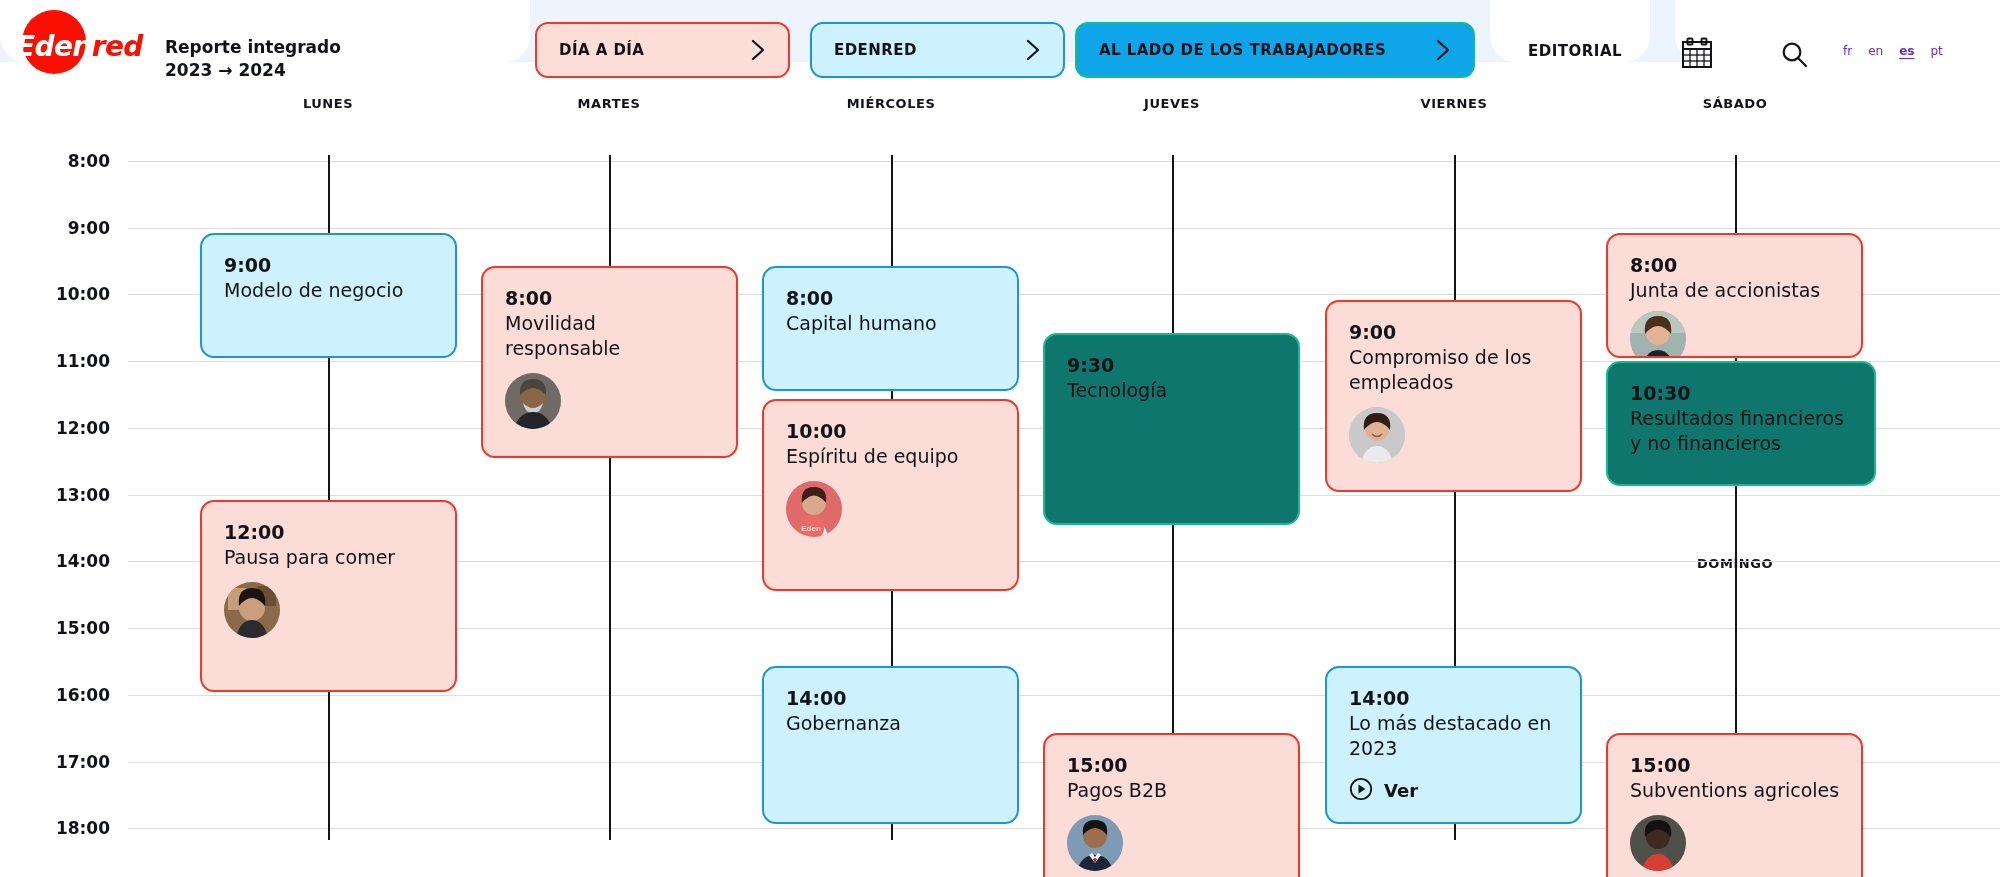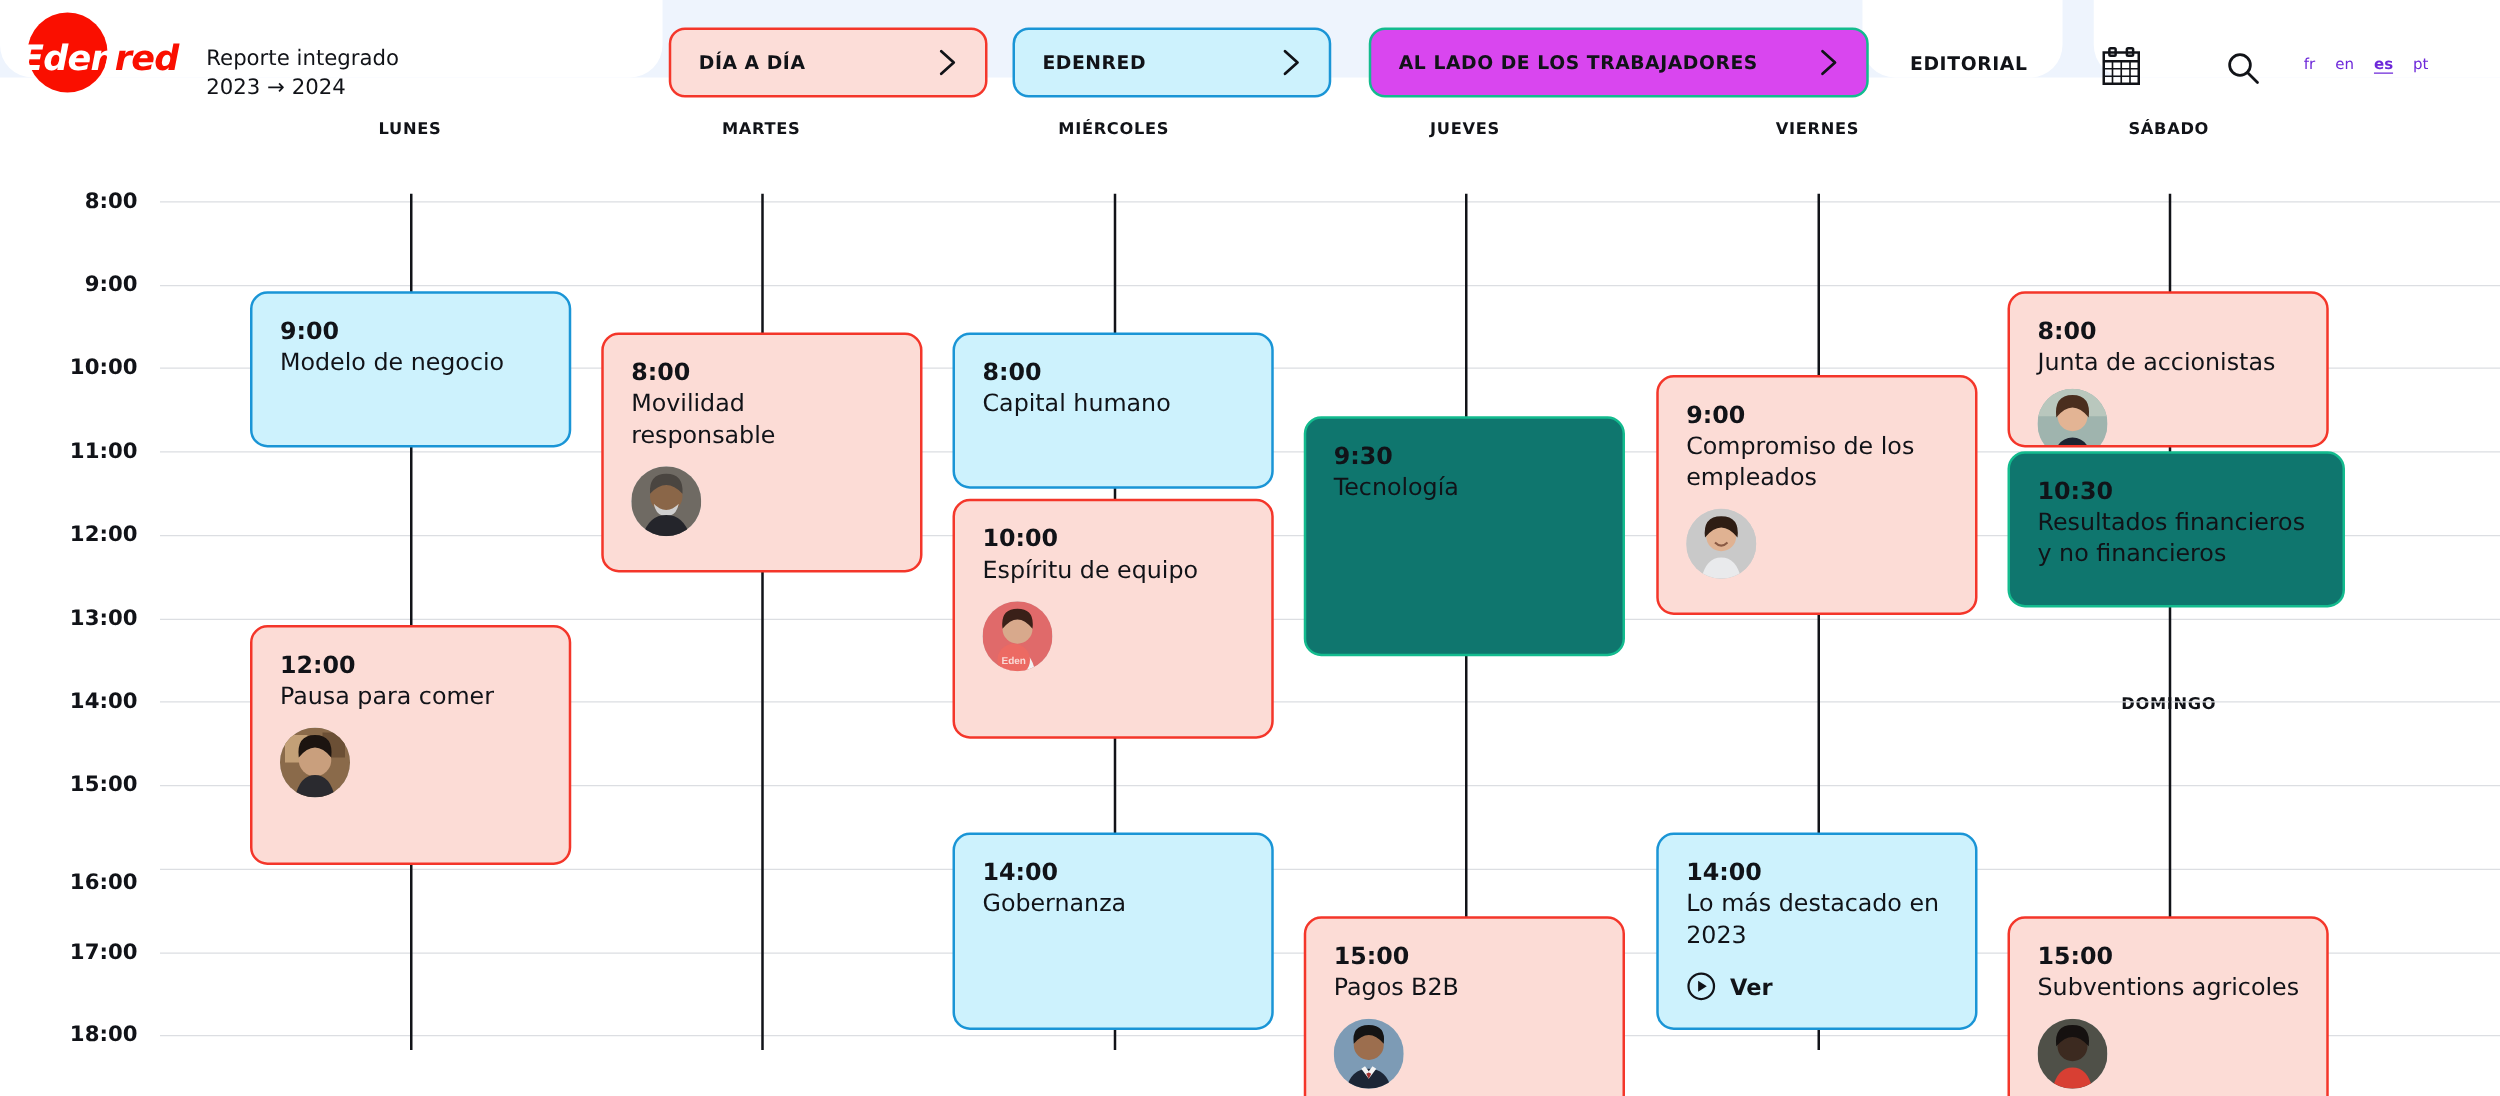--- a/index.html
+++ b/index.html
@@ -33,37 +33,37 @@
     position: absolute; left: 6px; top: 22px; width: 126px;
     font-size: 28px; font-weight: 800; color: #fa0f00;
     letter-spacing: -0.6px; font-style: italic;
     text-shadow: 1px 0 0 #fff, -1px 0 0 #fff, 0 1px 0 #fff, 0 -1px 0 #fff,
                  2px 0 0 #fff, -2px 0 0 #fff;
   }
   .logo-text span.inv { color: #ffffff; text-shadow: none; }
 
   .report-title {
     position: absolute; left: 165px; top: 36px;
-    font-size: 17px; line-height: 1.35; color: #111318; font-weight: 400;
+    font-size: 17px; line-height: 1.35; color: #111318; font-weight: 700;
     white-space: pre-line;
   }
 
   .navbtn {
     position: absolute; top: 22px; height: 56px;
     border-radius: 13px; display: flex; align-items: center;
     padding: 0 22px; cursor: pointer;
   }
   .navbtn .lbl {
     font-size: 15px; font-weight: 700; letter-spacing: 0.45px; color: #111318;
     white-space: nowrap;
   }
   .navbtn .chev { margin-left: auto; padding-left: 22px; display: flex; }
   .navbtn.pink  { background: #fcddd8; border: 2px solid #f4362a; }
   .navbtn.blue  { background: #cdf2fd; border: 2px solid #1a95d6; }
-  .navbtn.green { background: #d946ef; border: 2px solid #13bb8e; margin-left: 20px; }
+  .navbtn.green { background: #0ea5e9; border: 2px solid #13bb8e; }
 
   .editorial {
     position: absolute; top: 42px; font-size: 15px; font-weight: 700;
     letter-spacing: 0.5px; color: #111318; cursor: pointer;
   }
   .icon-btn { position: absolute; cursor: pointer; }
 
   .langs { position: absolute; top: 44px; display: flex; gap: 16px; }
   .langs a { font-size: 12px; color: #6d28d9; text-decoration: none; cursor: pointer; }
   .langs a.active { font-weight: 700; text-decoration: underline; text-underline-offset: 3px; }
@@ -206,21 +206,21 @@
     <div class="hline" style="top:728px;"></div>
 
     <div class="tlabel" style="top:61px;">8:00</div>
     <div class="tlabel" style="top:128px;">9:00</div>
     <div class="tlabel" style="top:194px;">10:00</div>
     <div class="tlabel" style="top:261px;">11:00</div>
     <div class="tlabel" style="top:328px;">12:00</div>
     <div class="tlabel" style="top:395px;">13:00</div>
     <div class="tlabel" style="top:461px;">14:00</div>
     <div class="tlabel" style="top:528px;">15:00</div>
-    <div class="tlabel" style="top:595px;margin-top:11px;">16:00</div>
+    <div class="tlabel" style="top:595px;">16:00</div>
     <div class="tlabel" style="top:662px;">17:00</div>
     <div class="tlabel" style="top:728px;">18:00</div>
 
     <div class="vline" style="left:328px;top:55px;height:685px;"></div>
     <div class="vline" style="left:609px;top:55px;height:685px;"></div>
     <div class="vline" style="left:891px;top:55px;height:685px;"></div>
     <div class="vline" style="left:1172px;top:55px;height:685px;"></div>
     <div class="vline" style="left:1454px;top:55px;height:685px;"></div>
     <div class="vline" style="left:1735px;top:55px;height:685px;"></div>
 

